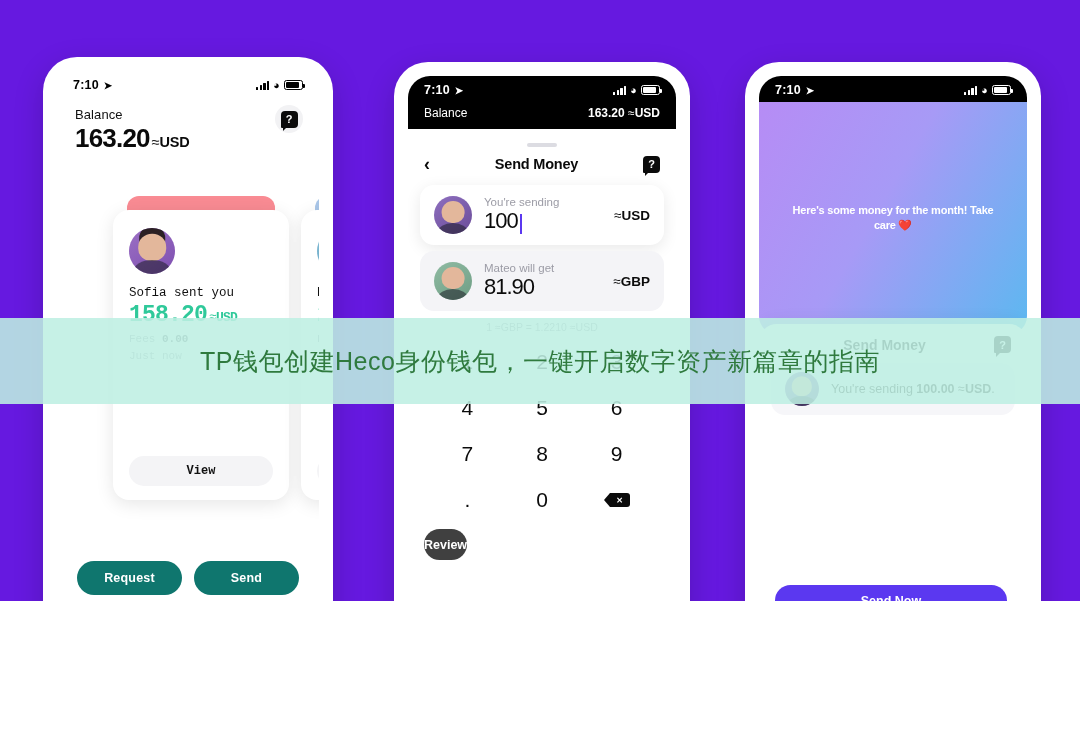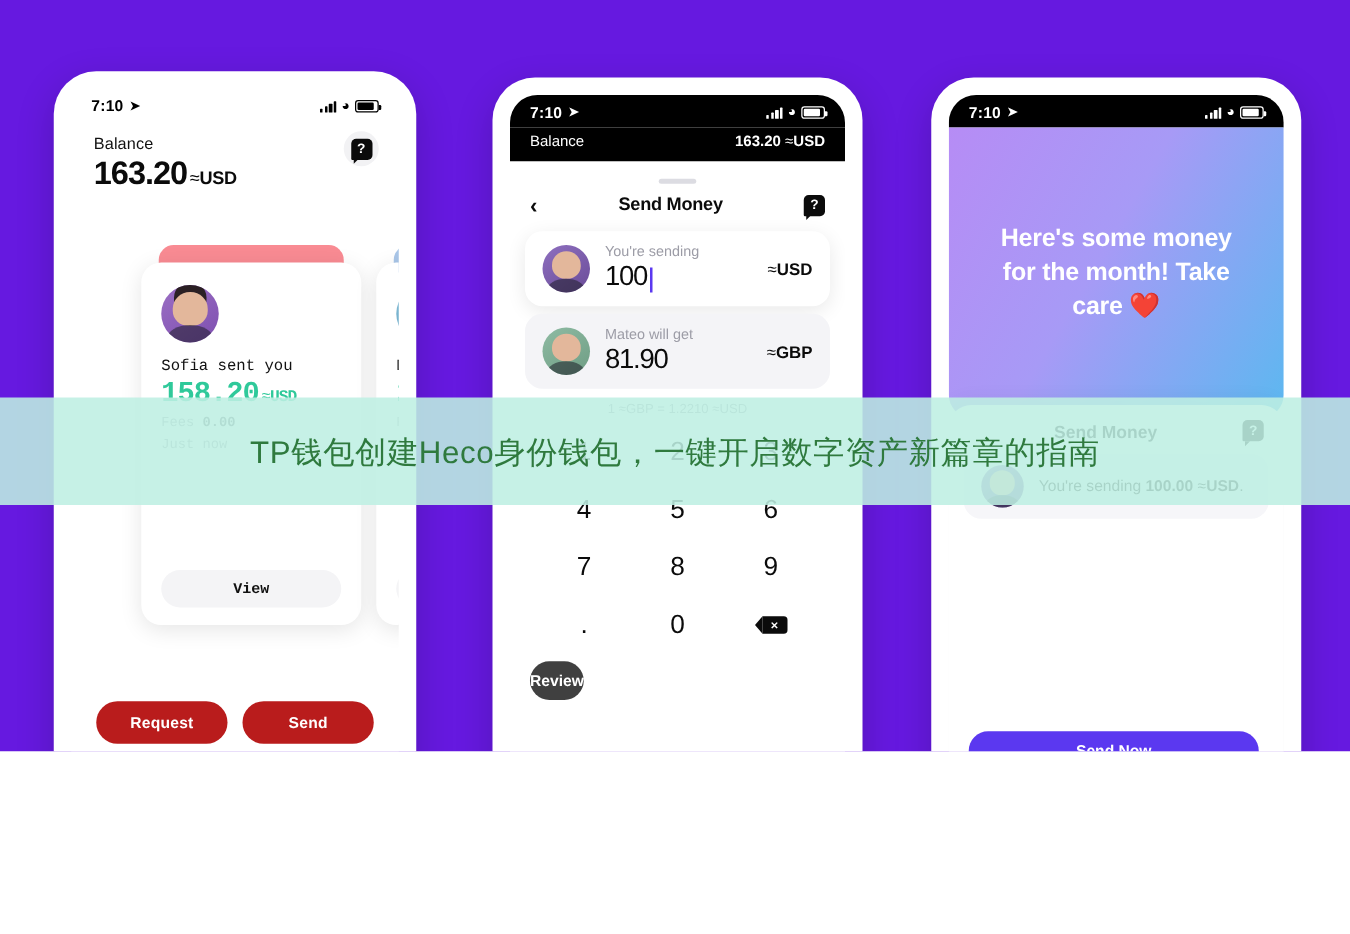--- a/index.html
+++ b/index.html
@@ -152,21 +152,21 @@
     display: flex; align-items: center; justify-content: center;
     font-size: 12px; font-weight: bold; color: #111;
   }
 
   .p1-actions {
     position: absolute; left: 0; right: 0; bottom: 72px;
     display: flex; gap: 12px; padding: 0 20px;
   }
   .pill {
     flex: 1; height: 34px; border-radius: 20px;
-    background: #b91c1c; color: #fff;
+    background: #0f766e; color: #fff;
     display: flex; align-items: center; justify-content: center;
     font-size: 12.5px; font-weight: bold; letter-spacing: .2px;
     border: none; cursor: pointer;
   }
   .p1-nav {
     position: absolute; left: 0; right: 0; bottom: 28px;
     display: flex; align-items: center; padding: 0 38px;
   }
   .nav-item { flex: 1; display: flex; justify-content: center; }
   .nav-item:first-child { justify-content: flex-start; }
@@ -275,21 +275,21 @@
 
   
   .gradcard {
     margin: 0; height: 232px;
     background: linear-gradient(120deg,#B68CF5 0%,#A79AF6 45%,#5CB8F0 100%);
     border-radius: 0 0 18px 18px;
     display:flex; align-items:center; justify-content:center;
     padding: 0 26px;
   }
   .grad-text {
-    color:#fff; font-size: 20px; font-weight:bold;
+    color:#fff; font-size: 11px; font-weight:bold;
     text-align:center; line-height: 1.35; letter-spacing:-.2px;
   }
   .p3-sheet {
     position:absolute; left:0; right:0; top: 248px; bottom:0;
     background:#fff; border-radius: 18px 18px 0 0;
     box-shadow: 0 -4px 16px rgba(0,0,0,0.06);
   }
   .p3-header {
     display:flex;align-items:center;justify-content:space-between;
     padding: 12px 16px 2px 16px;

